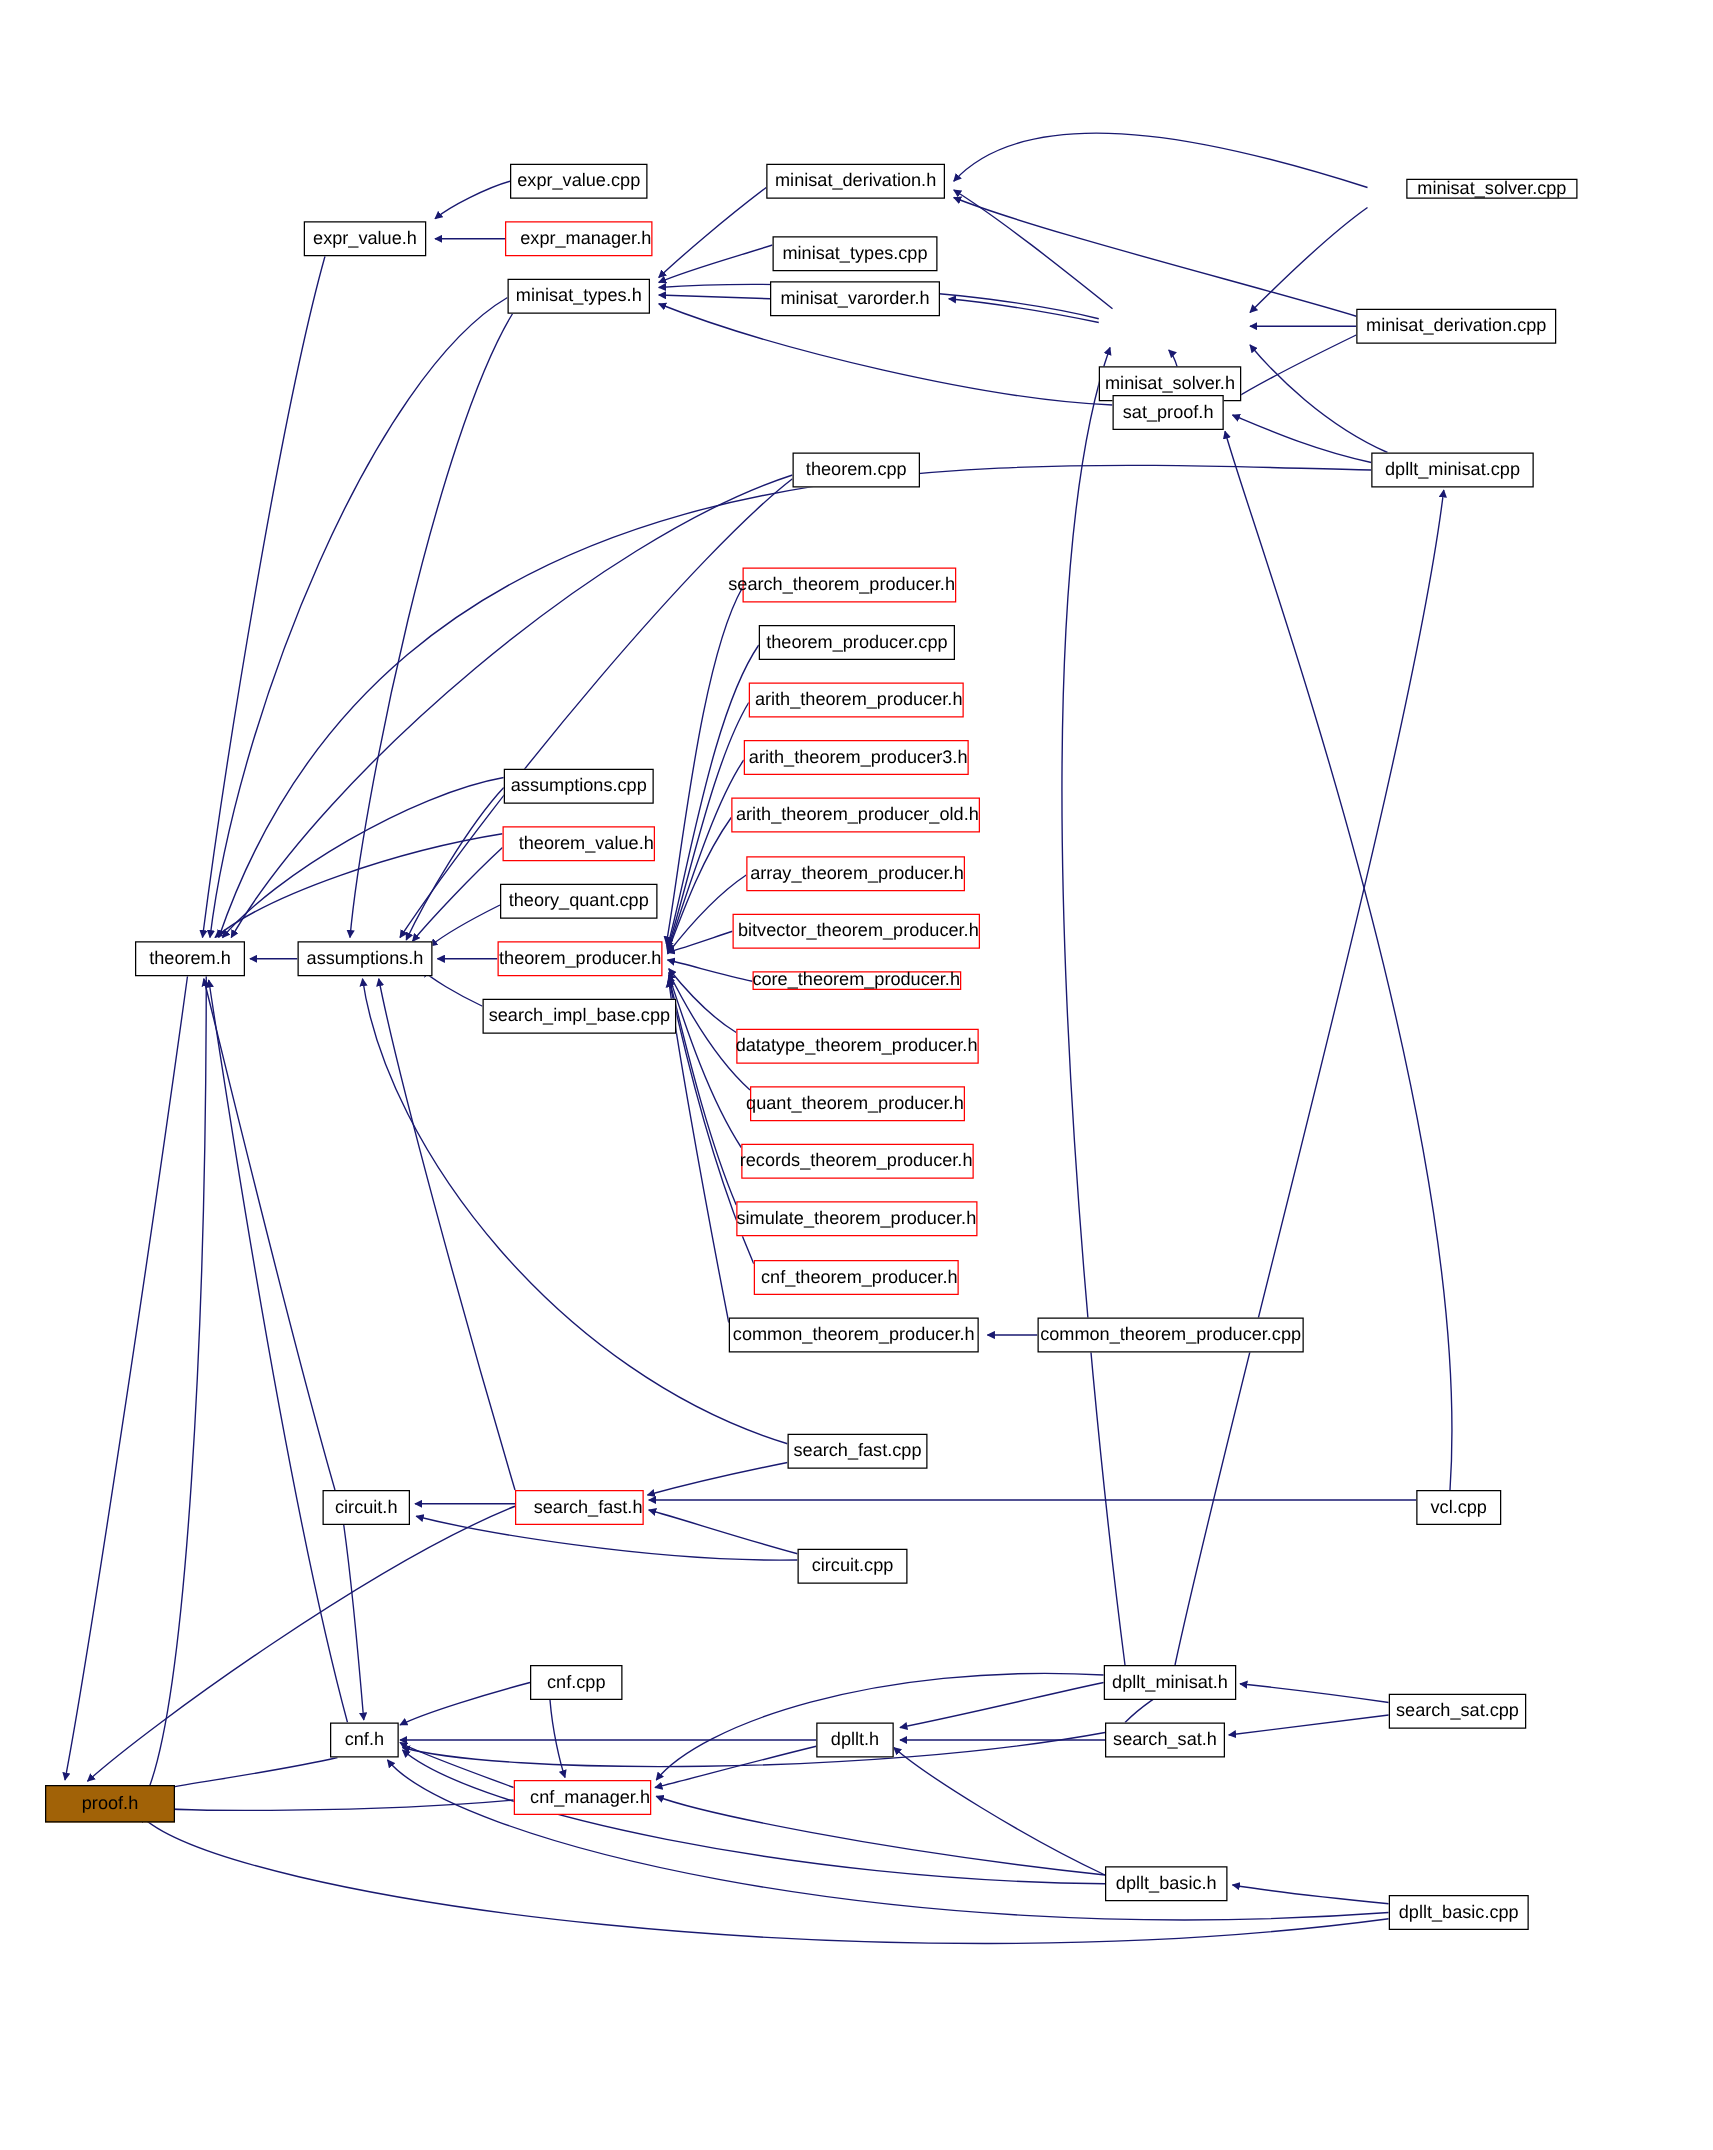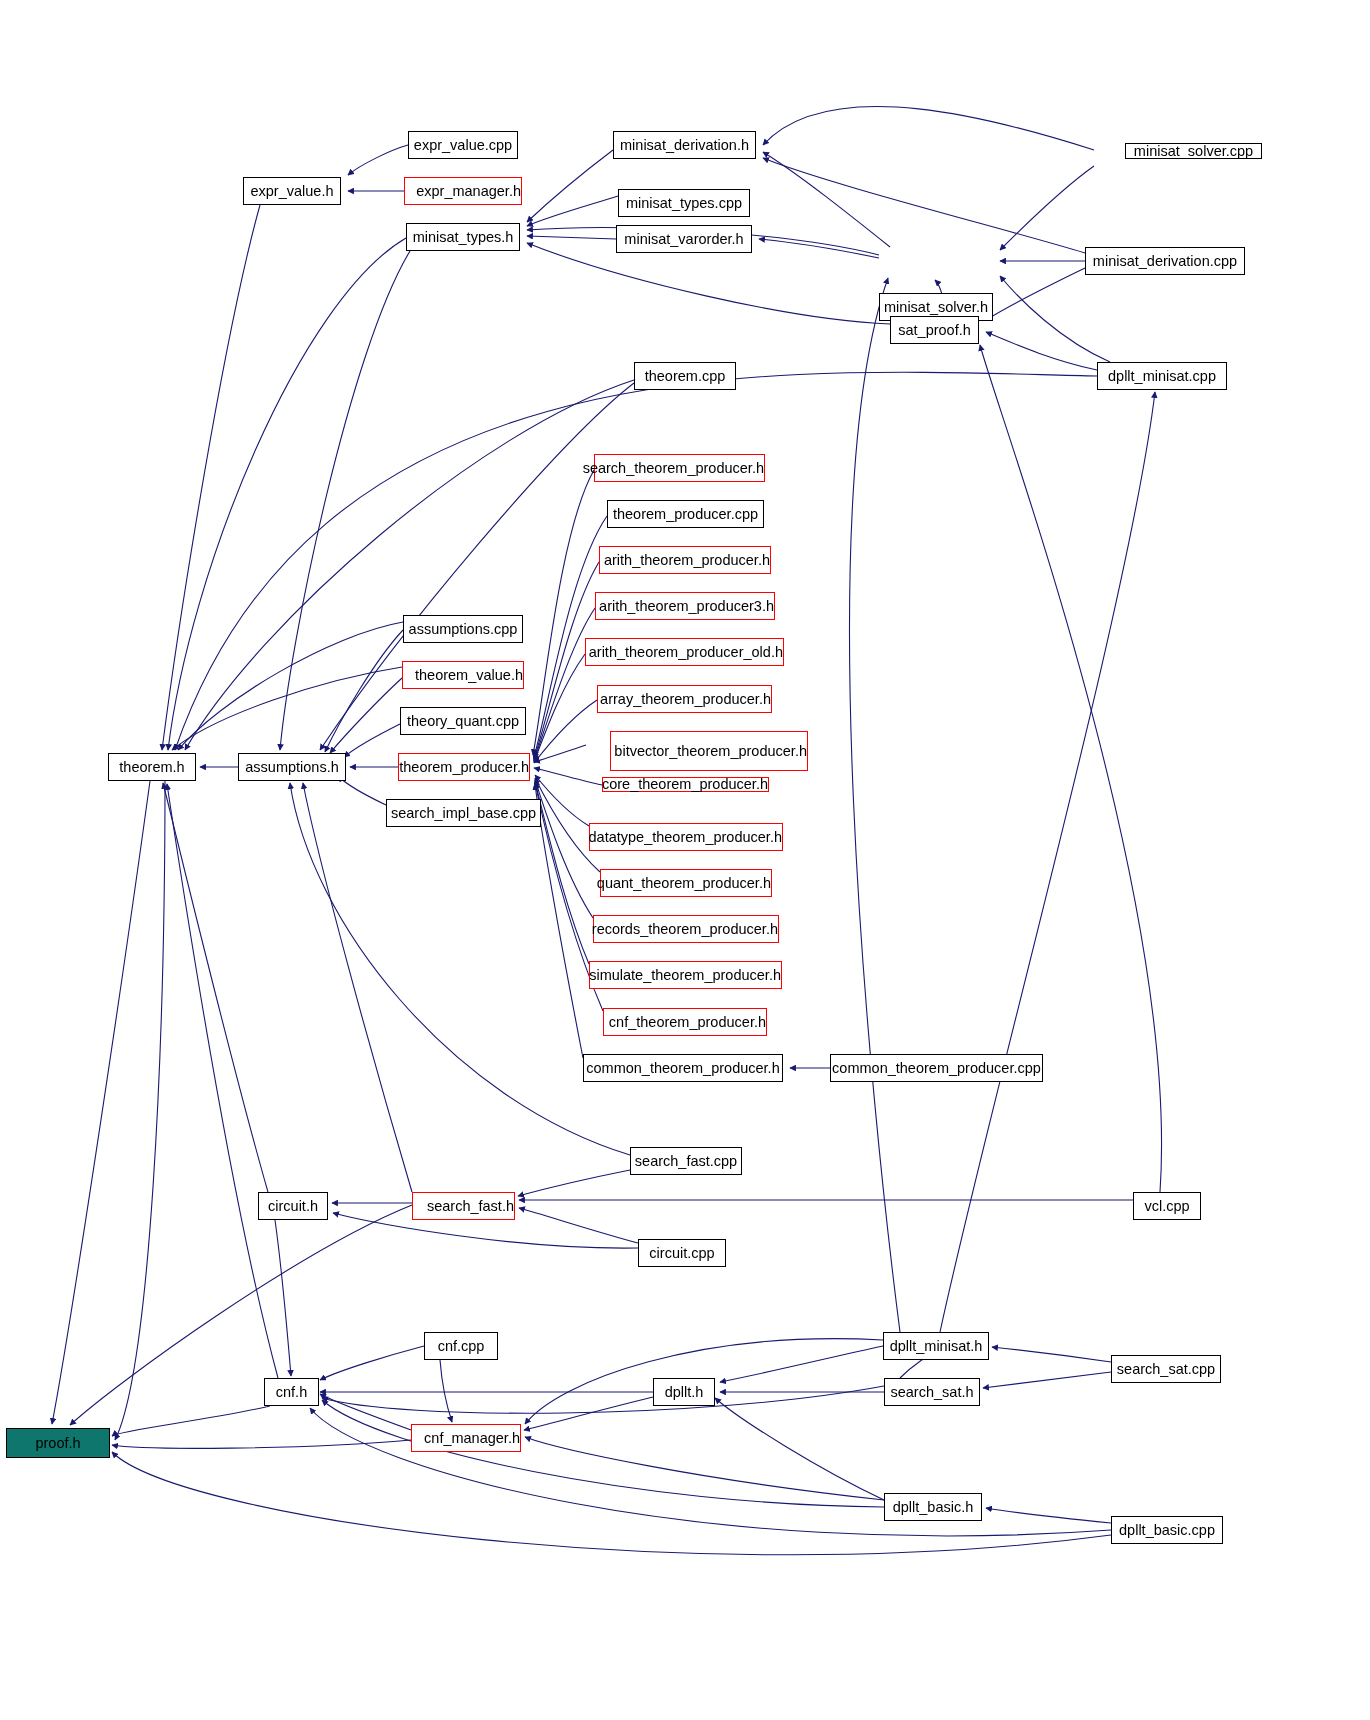--- a/index.html
+++ b/index.html
@@ -35,22 +35,23 @@
     color: #000000;
     white-space: nowrap;
     letter-spacing: 0px;
     line-height: 1;
   }
   .node.red {
     border-color: #ff0000;
     justify-content: flex-end;
   }
   .node.current {
-    background: #0f766e;
+    background: #a16207;
     border-color: #000000;
+    margin-left: 30px;
   }
   .node-label {
     pointer-events: none;
   }
 </style>
 </head>
 <body>
 
 <div id="graph-root">
   <svg id="edge-layer" viewBox="0 0 1370 1720" width="1370" height="1720" xmlns="http://www.w3.org/2000/svg">
@@ -204,21 +205,21 @@
       </div>
       <div class="node red" style="left: 595px; top: 592px; width: 180px; height: 28px;">
         <span class="node-label">arith_theorem_producer3.h</span>
       </div>
       <div class="node red" style="left: 585px; top: 638px; width: 199px; height: 28px;">
         <span class="node-label">arith_theorem_producer_old.h</span>
       </div>
       <div class="node red" style="left: 597px; top: 685px; width: 175px; height: 28px;">
         <span class="node-label">array_theorem_producer.h</span>
       </div>
-      <div class="node red" style="left: 586px; top: 731px; width: 198px; height: 40px; margin-left: 24px;">
+      <div class="node red" style="left: 586px; top: 731px; width: 198px; height: 28px;">
         <span class="node-label">bitvector_theorem_producer.h</span>
       </div>
       <div class="node red" style="left: 602px; top: 777px; width: 167px; height: 15px;">
         <span class="node-label">core_theorem_producer.h</span>
       </div>
       <div class="node red" style="left: 589px; top: 823px; width: 194px; height: 28px;">
         <span class="node-label">datatype_theorem_producer.h</span>
       </div>
       <div class="node red" style="left: 600px; top: 869px; width: 172px; height: 28px;">
         <span class="node-label">quant_theorem_producer.h</span>

